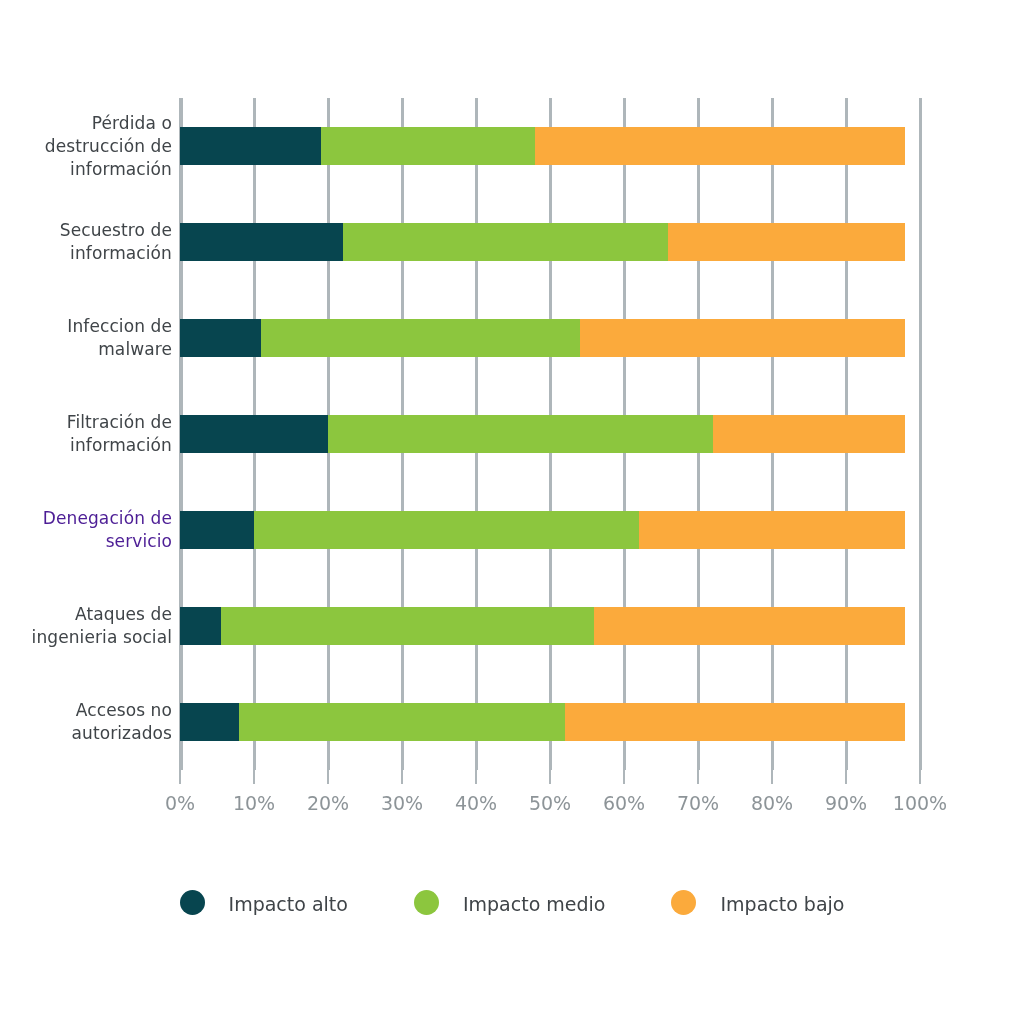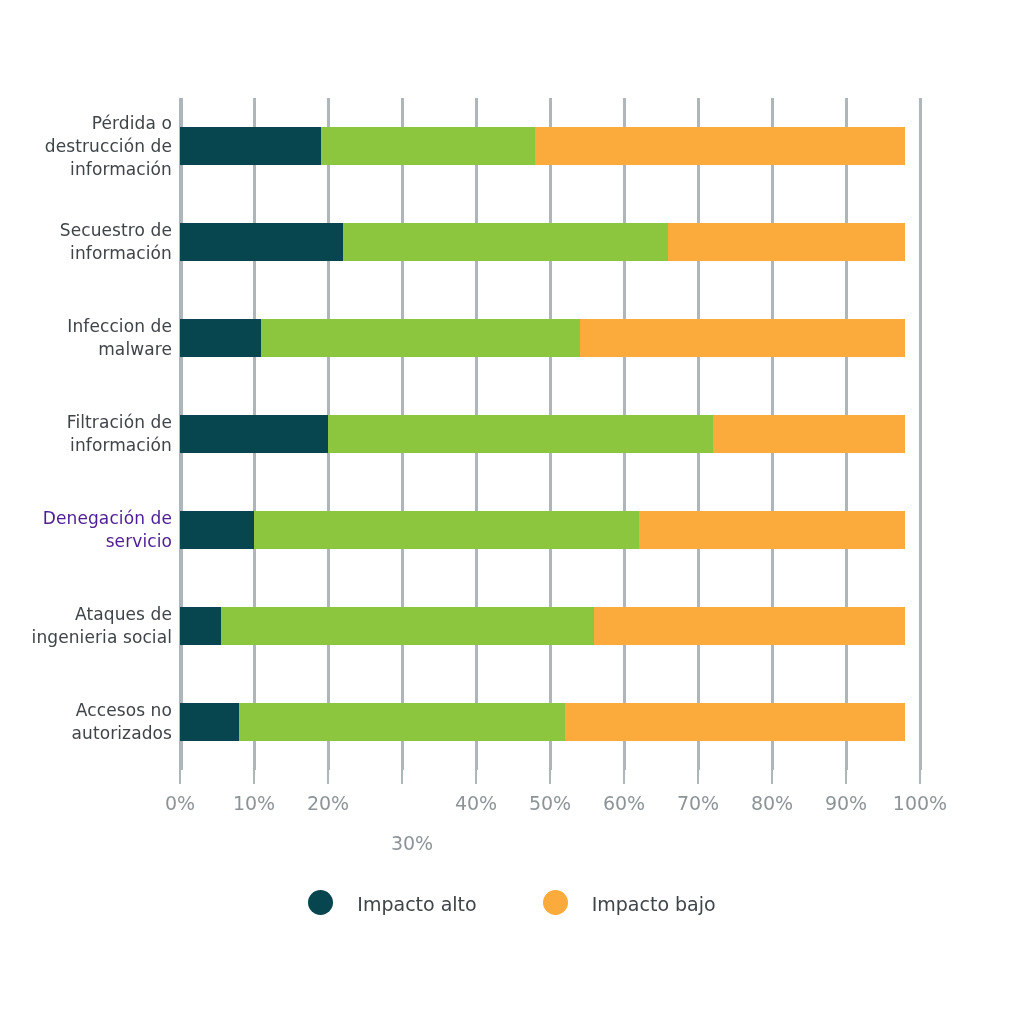--- a/index.html
+++ b/index.html
@@ -255,21 +255,21 @@
   </div>
 
   <div class="xaxis" id="xaxis">
       <div class="tick" style="left: -1px; background: rgb(174, 182, 186);"></div>
       <div class="tick-label" style="left: 0px; color: rgb(141, 148, 152);">0%</div>
       <div class="tick" style="left: 73px; background: rgb(174, 182, 186);"></div>
       <div class="tick-label" style="left: 74px; color: rgb(141, 148, 152); text-align: center;">10%</div>
       <div class="tick" style="left: 147px; background: rgb(174, 182, 186);"></div>
       <div class="tick-label" style="left: 148px; color: rgb(141, 148, 152);">20%</div>
       <div class="tick" style="left: 221px; background: rgb(174, 182, 186);"></div>
-      <div class="tick-label" style="left: 232px; color: rgb(141, 148, 152); margin-top: 40px;">30%</div>
+      <div class="tick-label" style="left: 222px; color: rgb(141, 148, 152);">30%</div>
       <div class="tick" style="left: 295px; background: rgb(174, 182, 186);"></div>
       <div class="tick-label" style="left: 296px; color: rgb(141, 148, 152);">40%</div>
       <div class="tick" style="left: 369px; background: rgb(174, 182, 186);"></div>
       <div class="tick-label" style="left: 370px; color: rgb(141, 148, 152);">50%</div>
       <div class="tick" style="left: 443px; background: rgb(174, 182, 186);"></div>
       <div class="tick-label" style="left: 444px; color: rgb(141, 148, 152);">60%</div>
       <div class="tick" style="left: 517px; background: rgb(174, 182, 186);"></div>
       <div class="tick-label" style="left: 518px; color: rgb(141, 148, 152);">70%</div>
       <div class="tick" style="left: 591px; background: rgb(174, 182, 186);"></div>
       <div class="tick-label" style="left: 592px; color: rgb(141, 148, 152);">80%</div>
@@ -278,18 +278,22 @@
       <div class="tick" style="left: 739px; background: rgb(174, 182, 186);"></div>
       <div class="tick-label" style="left: 740px; color: rgb(141, 148, 152);">100%</div>
     </div>
 
   <div class="legend" id="legend">
       <div class="legend-item">
         <span class="legend-dot" style="background: rgb(7, 69, 79);"></span>
         <span class="legend-text" style="color: rgb(63, 68, 72);">Impacto alto</span>
       </div>
       <div class="legend-item">
+        <span class="legend-dot" style="background: rgb(140, 198, 62);"></span>
+        <span class="legend-text" style="color: rgb(63, 68, 72);">Impacto medio</span>
+      </div>
+      <div class="legend-item">
         <span class="legend-dot" style="background: rgb(251, 170, 60);"></span>
         <span class="legend-text" style="color: rgb(63, 68, 72);">Impacto bajo</span>
       </div>
     </div>
 
 </div>
 
 </body></html>

